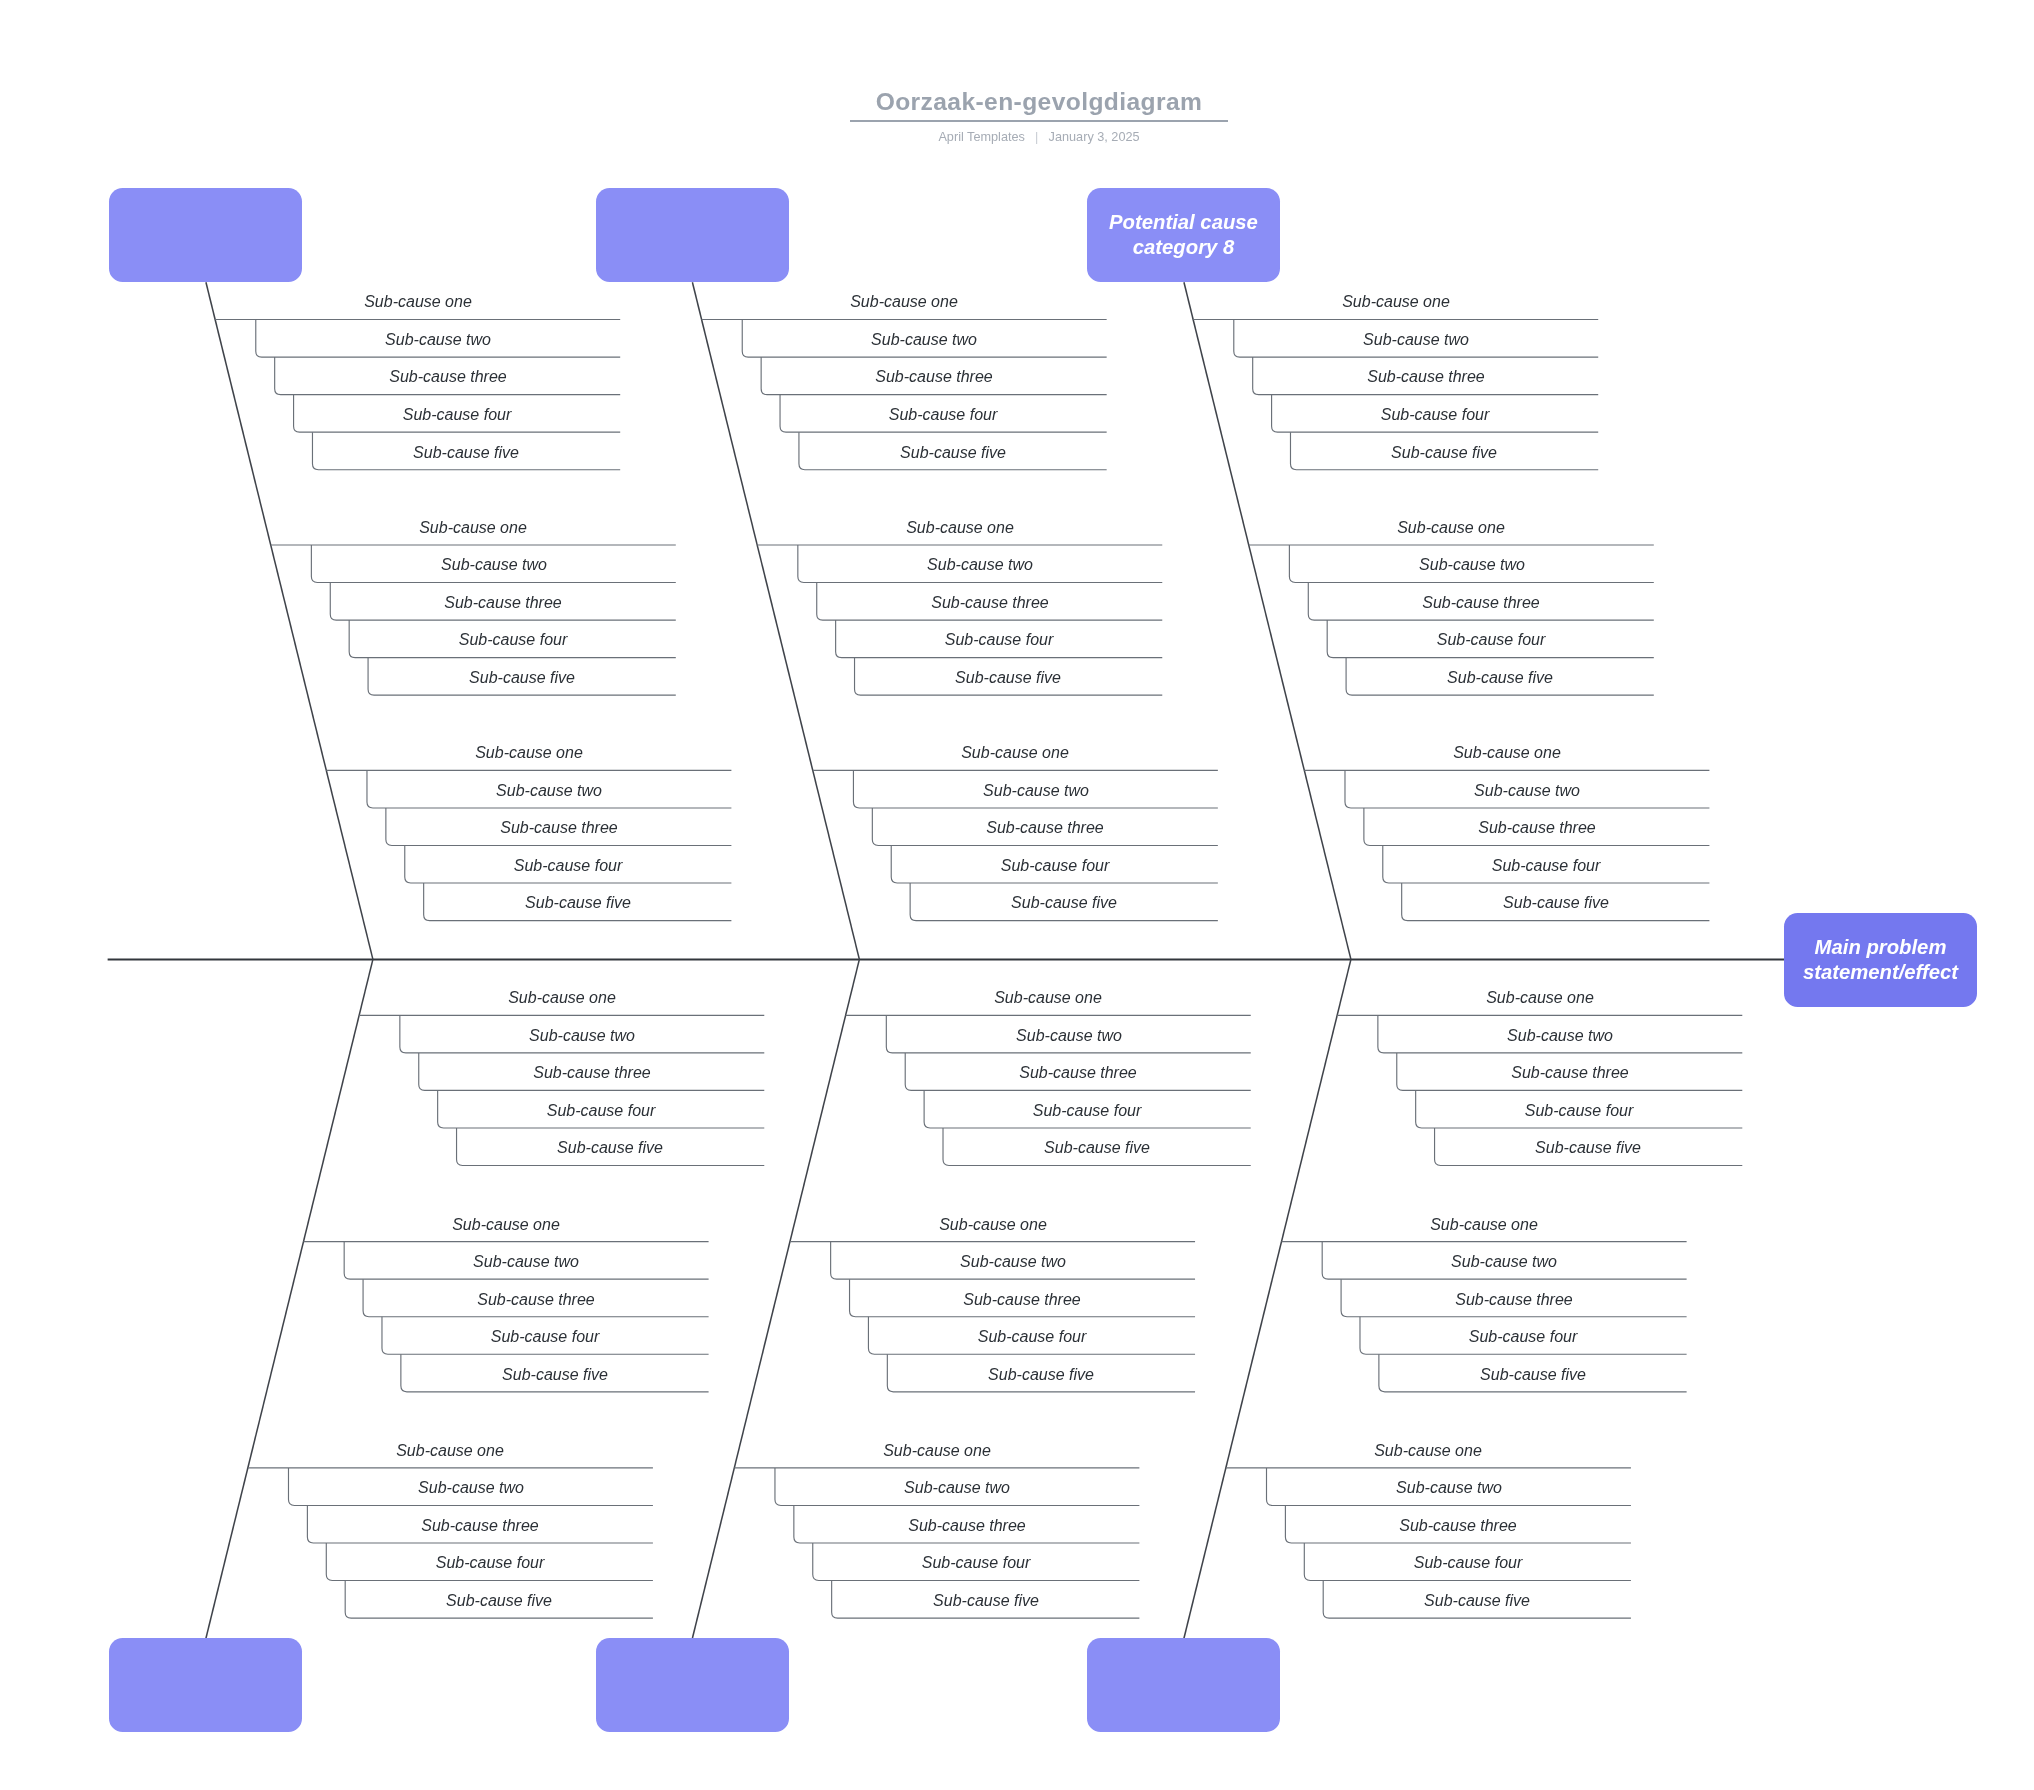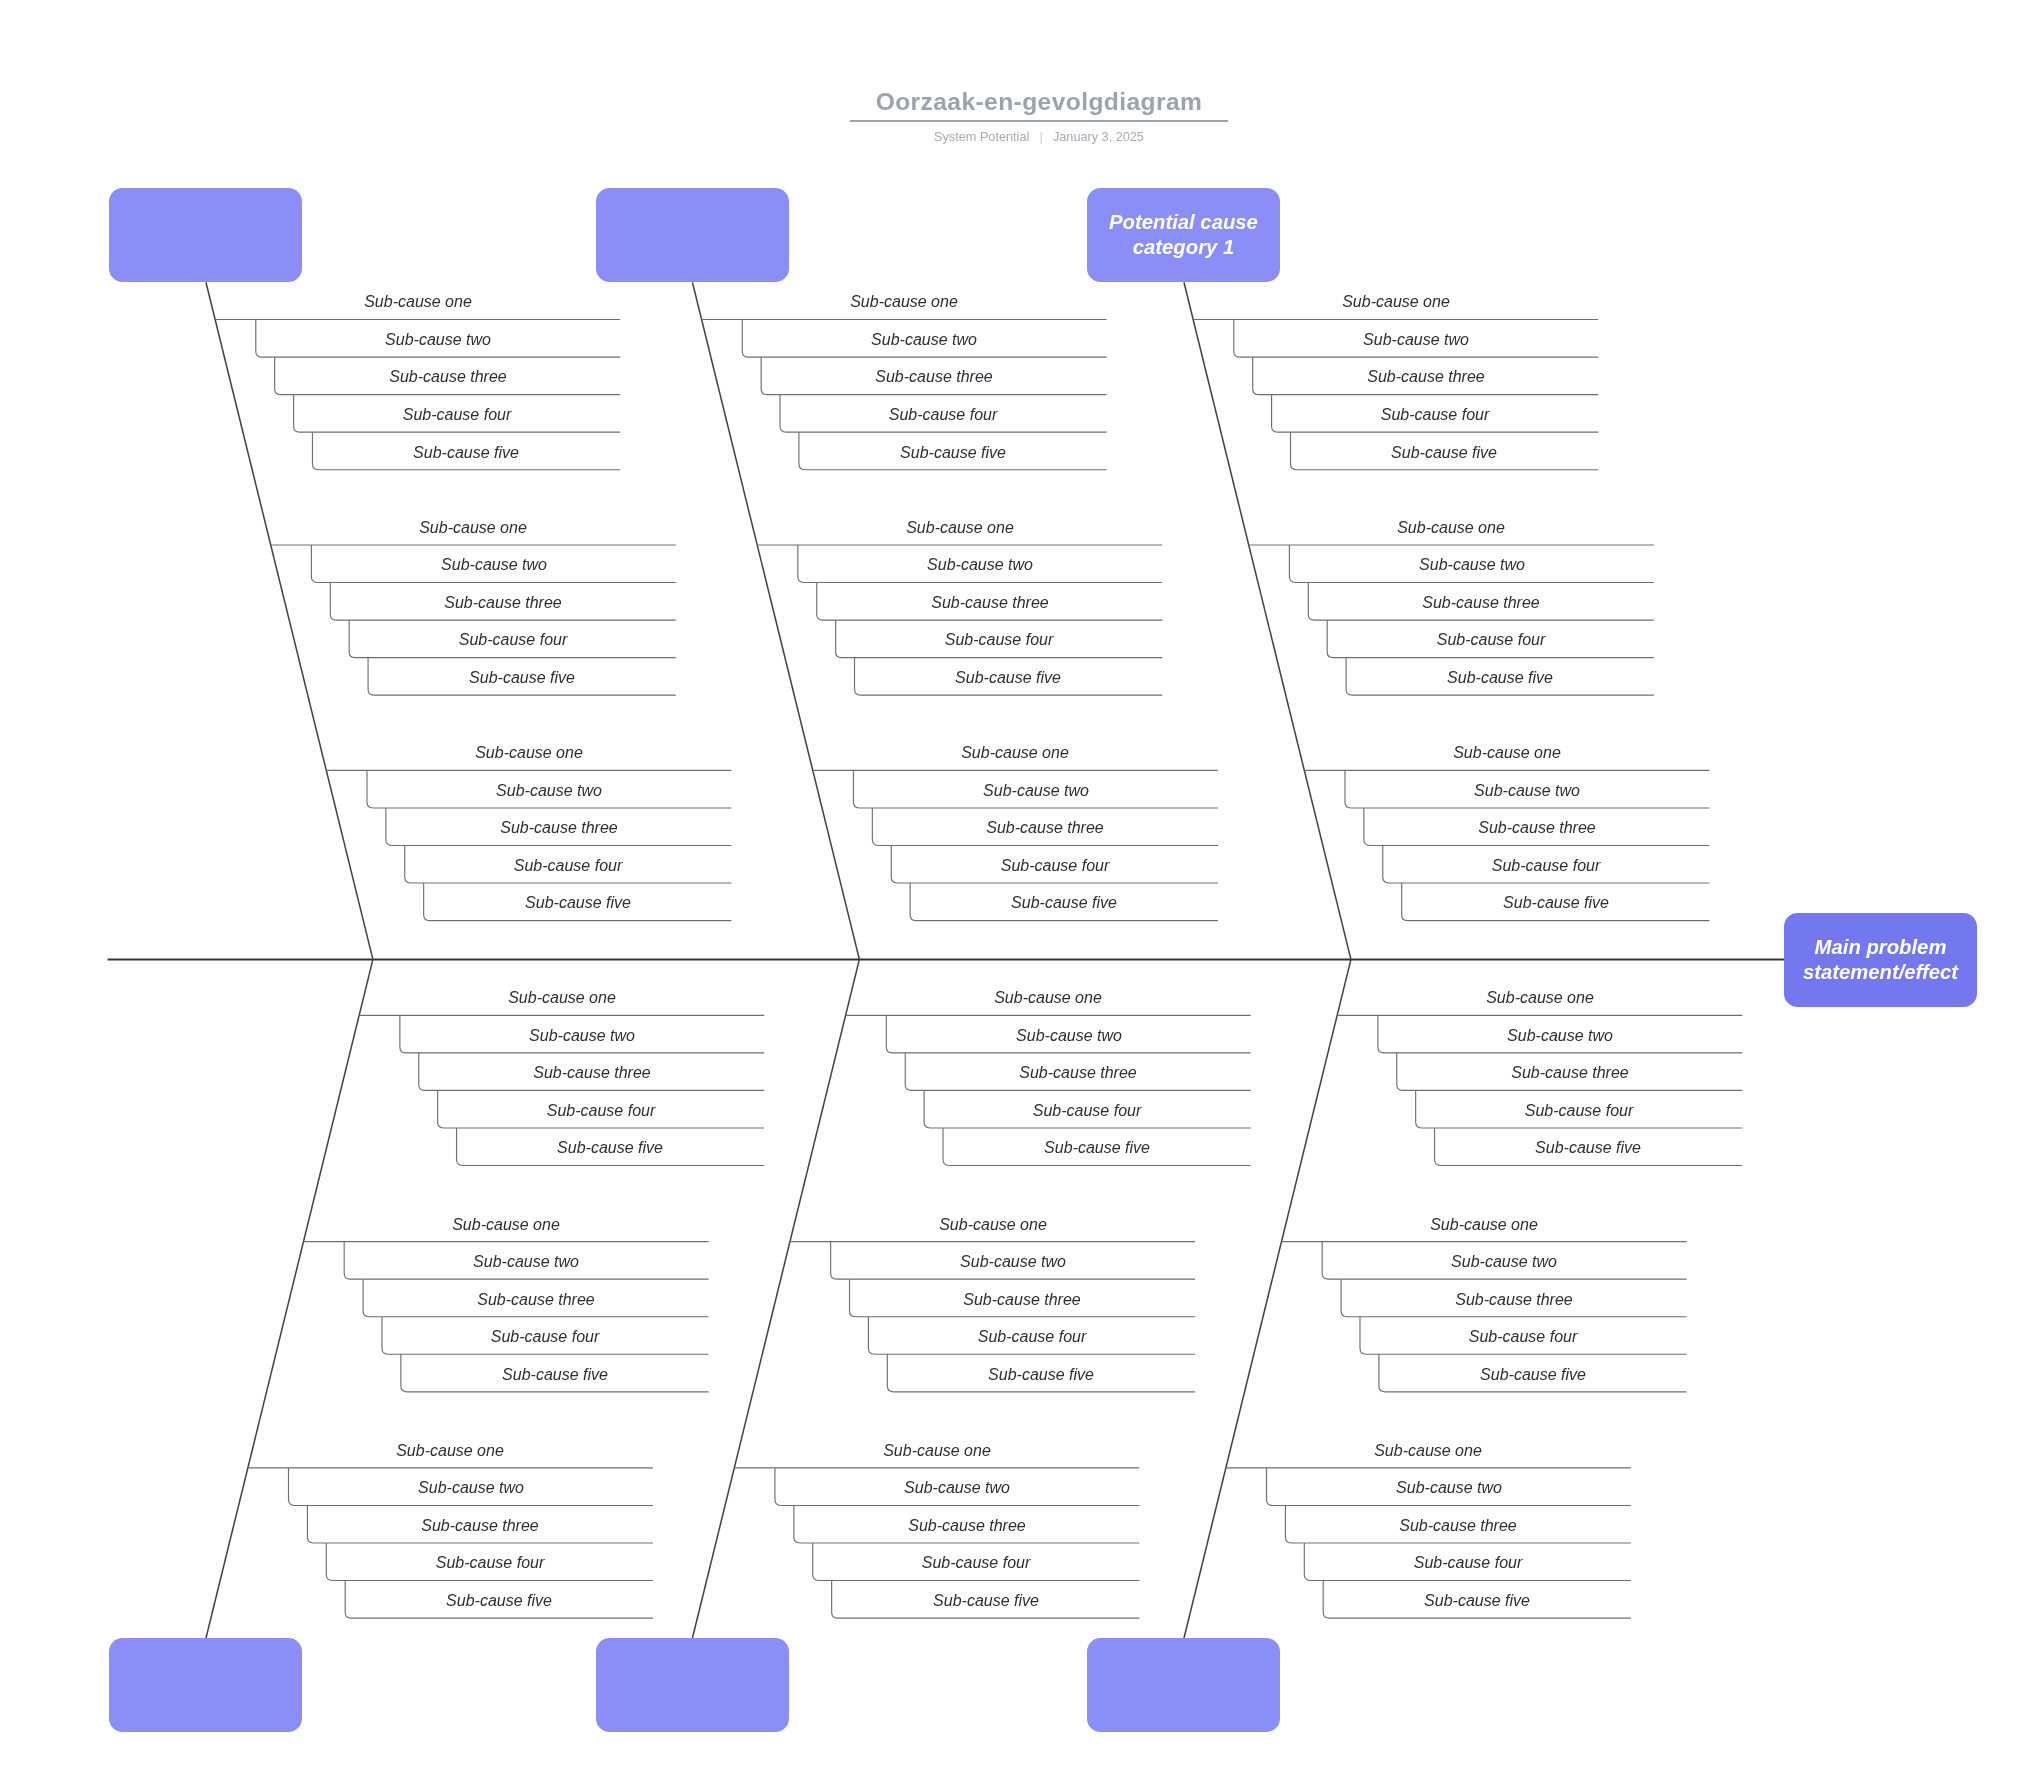--- a/index.html
+++ b/index.html
@@ -43,21 +43,21 @@
   }
 </style>
 </head>
 <body>
 
 <div id="canvas">
 
   <h1 class="diagram-title">Oorzaak-en-gevolgdiagram</h1>
   <div class="title-rule"></div>
   <div class="byline">
-    <span>System Potential</span><span class="divider">|</span><span>January 3, 2025</span>
+    <span>April Templates</span><span class="divider">|</span><span>January 3, 2025</span>
   </div>
 
   <svg id="bones" width="2034" height="1790" viewBox="0 0 2400 2112">
       <path d="M 127 1132 H 2105" fill="none" stroke="#32363c" stroke-width="2.4"></path>
       <path d="M 243 333 L 440 1132" fill="none" stroke="#3f434a" stroke-width="1.8"></path>
       <path d="M 440 1132 L 243 1933" fill="none" stroke="#3f434a" stroke-width="1.8"></path>
       <path d="M 253.8 377.0 H 731.8" fill="none" stroke="#6a7078" stroke-width="1.35"></path>
       <path d="M 301.8 377.0 L 301.8 414.3 Q 301.8 421.3 308.8 421.3 H 731.8" fill="none" stroke="#6a7078" stroke-width="1.35"></path>
       <path d="M 324.1 421.3 L 324.1 458.6 Q 324.1 465.6 331.1 465.6 H 731.8" fill="none" stroke="#6a7078" stroke-width="1.35"></path>
       <path d="M 346.4 465.6 L 346.4 502.9 Q 346.4 509.9 353.4 509.9 H 731.8" fill="none" stroke="#6a7078" stroke-width="1.35"></path>
@@ -154,21 +154,21 @@
     </svg>
 
   <div id="boxes-layer">
       <div class="cat-box" style="left: 109px; top: 188px;">
         <span></span>
       </div>
       <div class="cat-box" style="left: 596px; top: 188px;">
         <span></span>
       </div>
       <div class="cat-box" style="left: 1087px; top: 188px;">
-        <span>Potential cause category 1</span>
+        <span>Potential cause category 8</span>
       </div>
       <div class="cat-box" style="left: 109px; top: 1638px;">
         <span></span>
       </div>
       <div class="cat-box" style="left: 596px; top: 1638px;">
         <span></span>
       </div>
       <div class="cat-box" style="left: 1087px; top: 1638px;">
         <span></span>
       </div>

